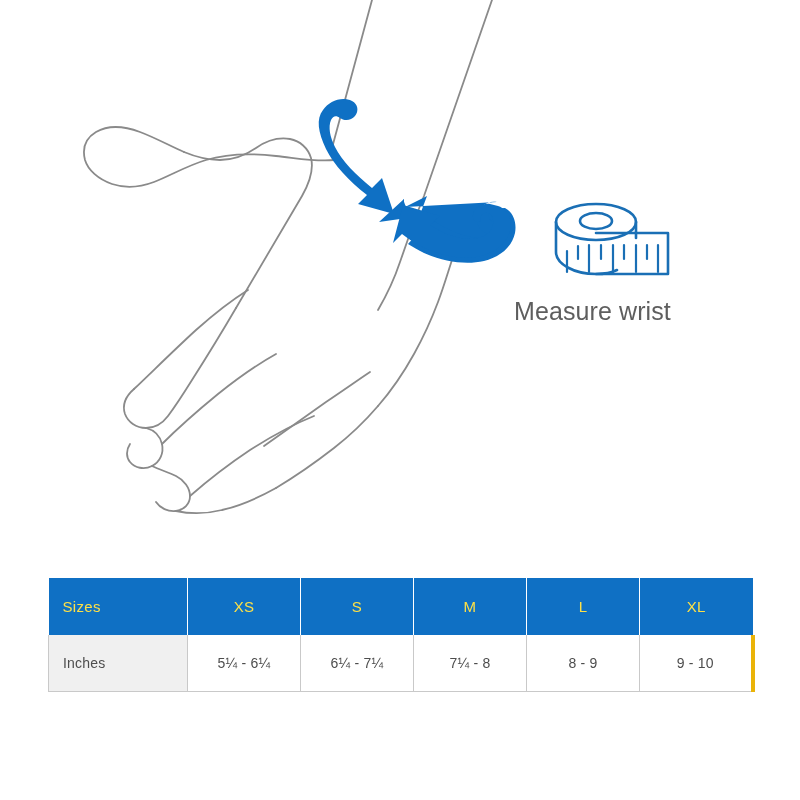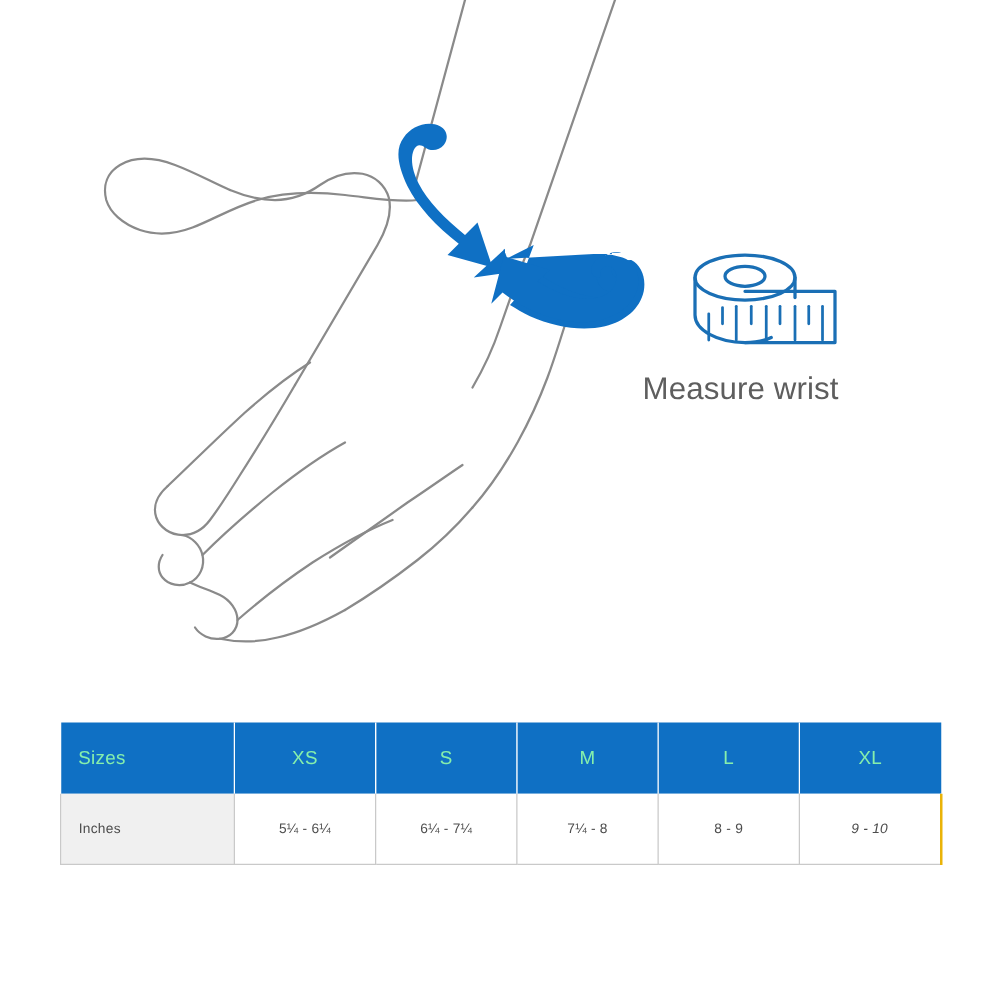--- a/index.html
+++ b/index.html
@@ -64,49 +64,49 @@
     border-collapse: collapse;
     width: 704px;
     table-layout: fixed;
     font-family: "Liberation Sans", sans-serif;
   }
   table.size-table col.c-label { width: 139px; }
   table.size-table col.c-size  { width: 113px; }
 
   table.size-table thead th {
     background: #0f70c4;
-    color: #86efac;
+    color: #fde047;
     font-size: 15px;
     font-weight: 400;
     height: 57px;
     padding: 0;
     border-right: 1px solid #ffffff;
     vertical-align: middle;
     text-align: center;
     letter-spacing: 0.3px;
   }
   table.size-table thead th:last-child { border-right: none; }
   table.size-table thead th.th-label {
     text-align: left;
     padding-left: 14px;
   }
 
   table.size-table tbody td {
     height: 56px;
     padding: 0;
-    font-size: 11px;
+    font-size: 14px;
     color: #4d4d4d;
     text-align: center;
     vertical-align: middle;
     background: #ffffff;
     border-right: 1px solid #c9c9c9;
     border-bottom: 1px solid #c9c9c9;
     letter-spacing: 0.2px;
   }
-  table.size-table tbody td:last-child { border-right: 2px solid #eab308; font-style: italic; }
+  table.size-table tbody td:last-child { border-right: 4px solid #eab308; }
   table.size-table tbody tr:first-child td { border-top: none; }
   table.size-table tbody td.td-label {
     background: #f0f0f0;
     text-align: left;
     padding-left: 14px;
     border-left: 1px solid #c9c9c9;
     color: #4d4d4d;
   }
 </style>
 </head>

